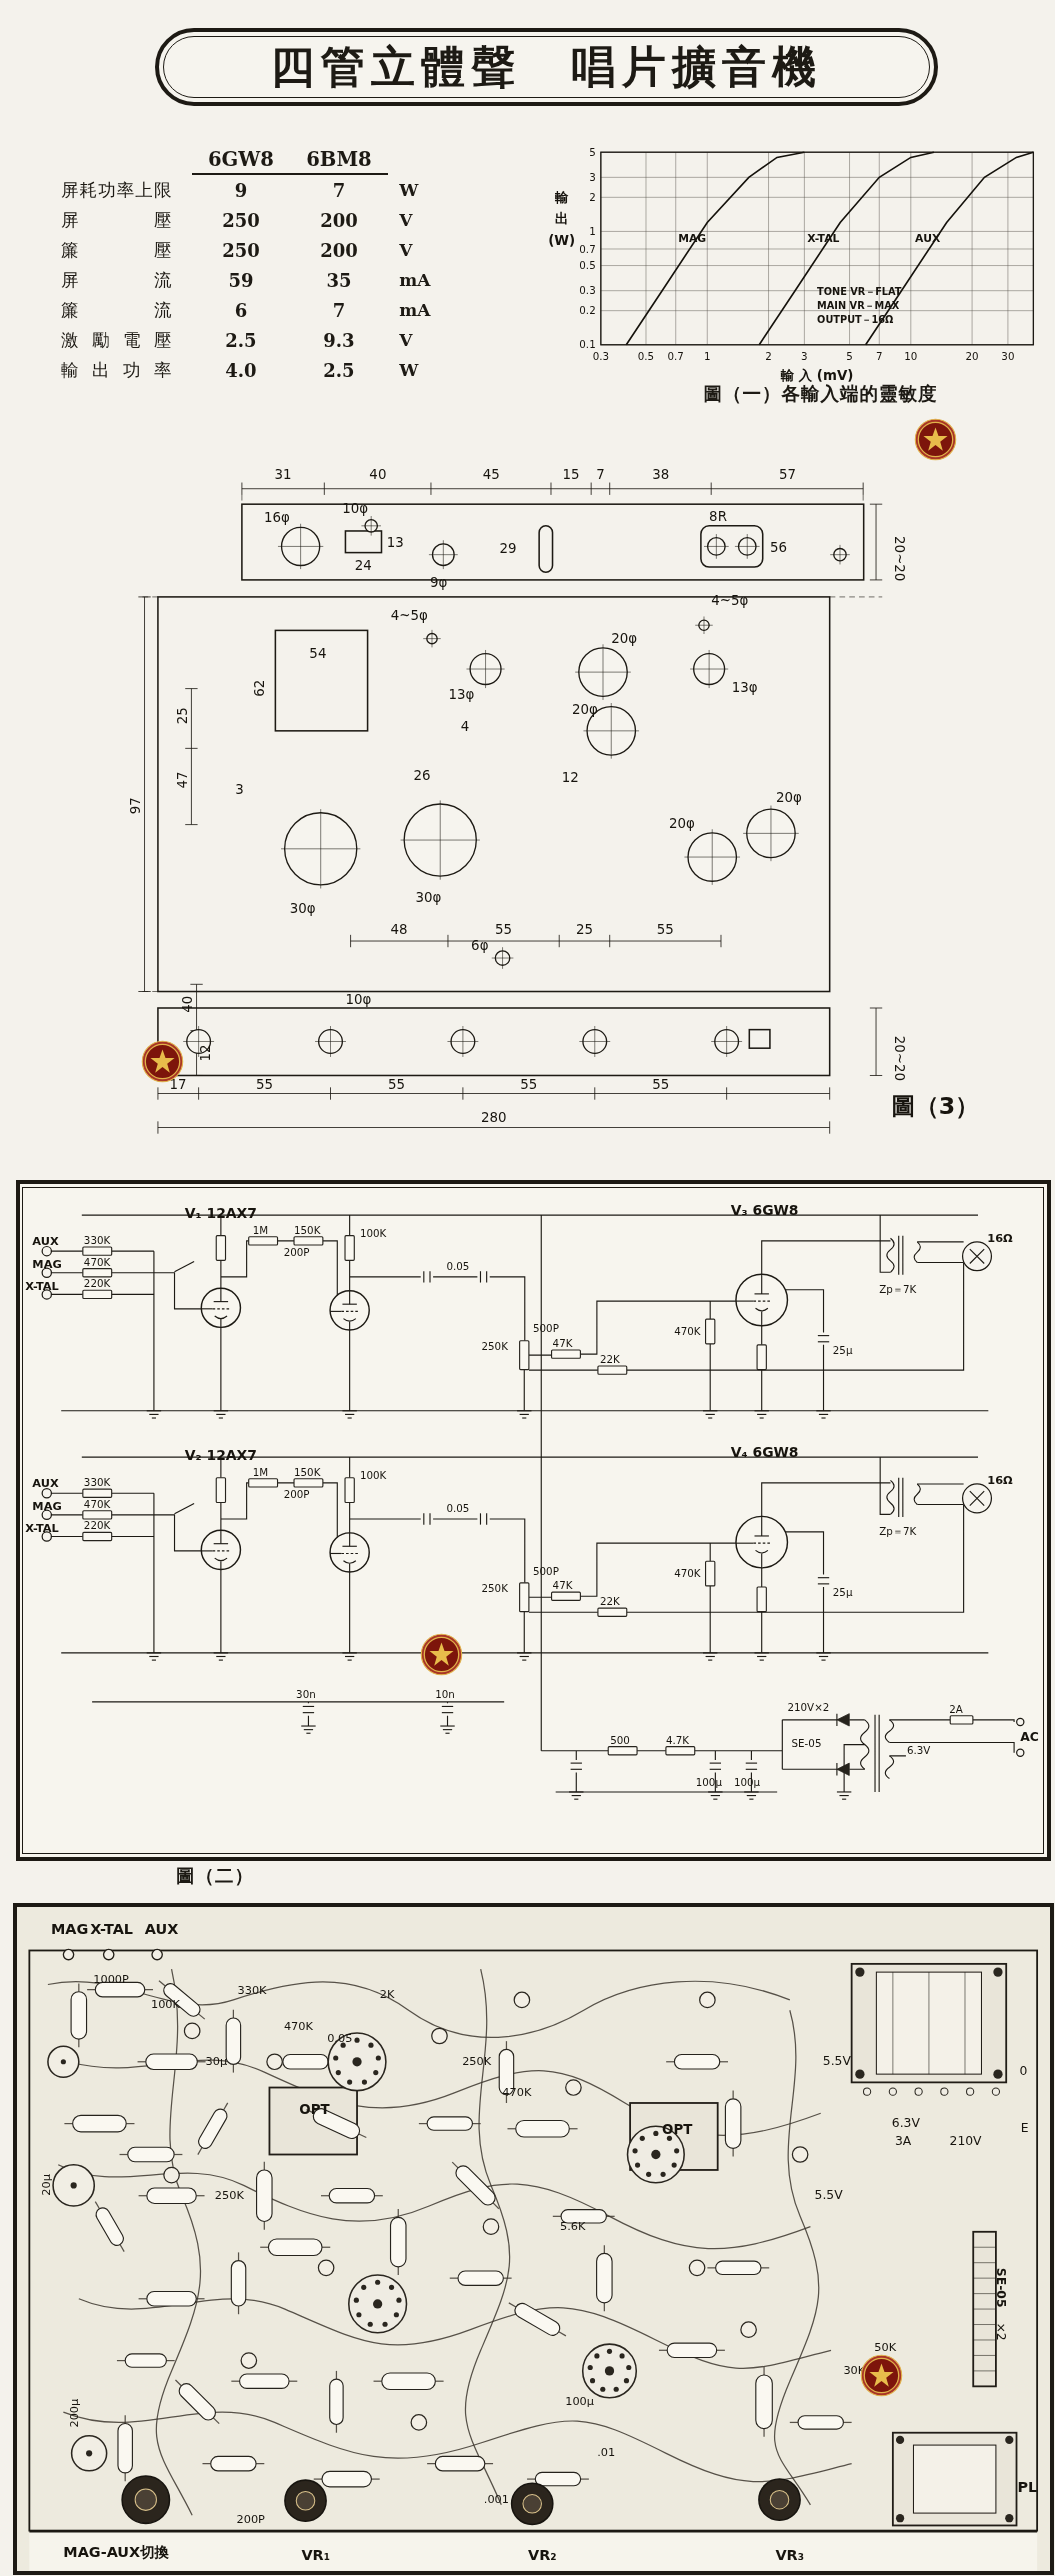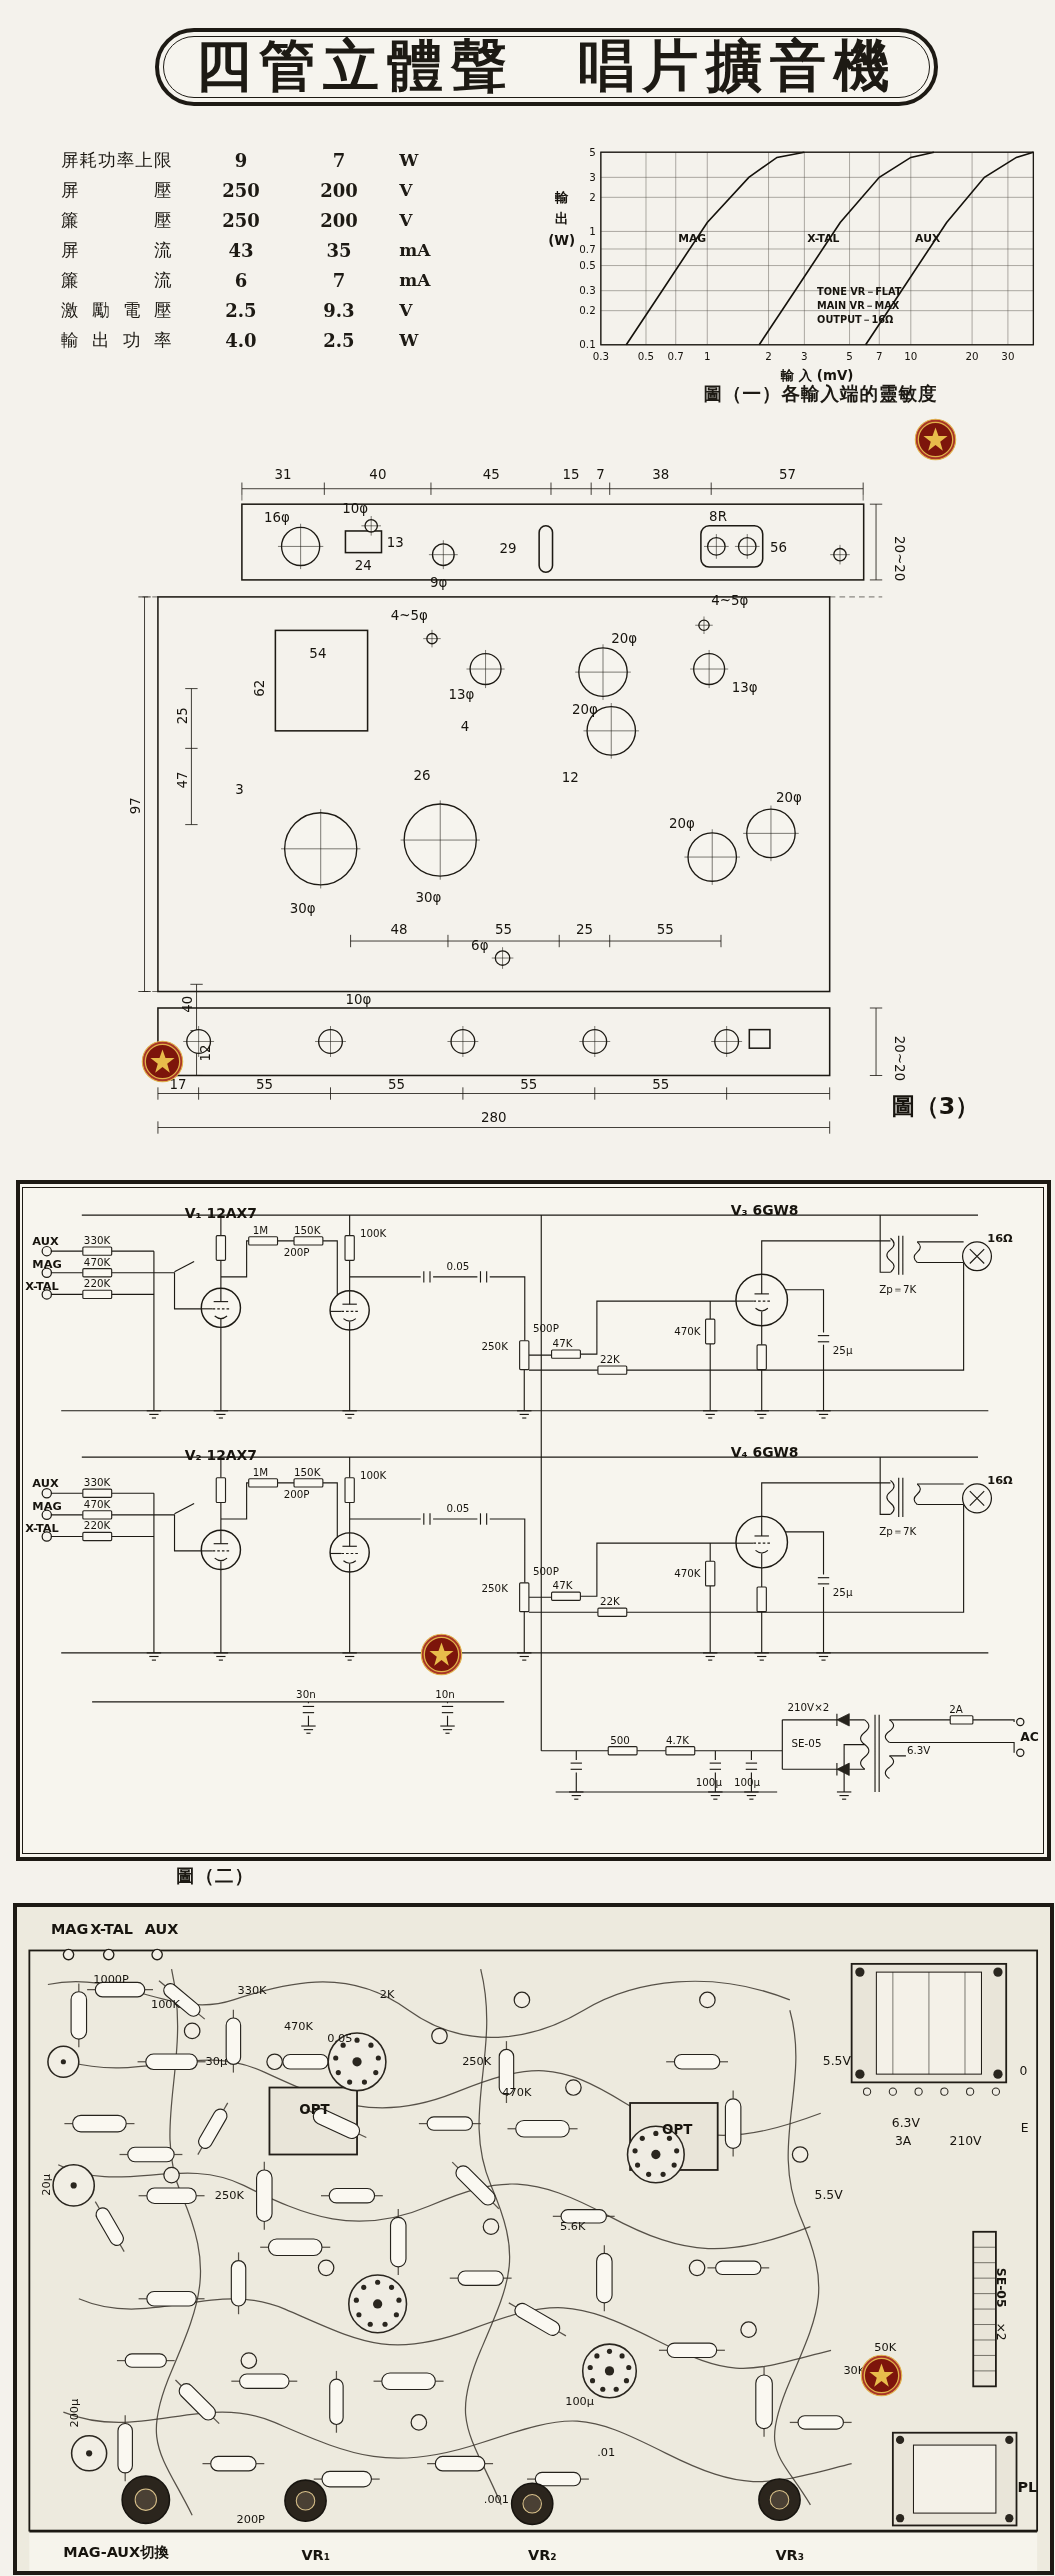--- a/index.html
+++ b/index.html
@@ -13,21 +13,21 @@
   
   .title-banner{
     left:155px;top:28px;width:783px;height:78px;box-sizing:border-box;
     border:4.1px solid var(--ink);border-radius:46px;background:#f6f4ee;
   }
   .title-inner{
     position:absolute;inset:4.1px;border:1.5px solid var(--ink);border-radius:39px;
     display:flex;align-items:center;justify-content:center;
   }
   .title-text{
-    font-size:56px;font-weight:bold;letter-spacing:0.14em;white-space:nowrap;
+    font-size:44px;font-weight:bold;letter-spacing:0.14em;white-space:nowrap;
     font-family:"DejaVu Serif",serif;
   }
   
   .spec{left:61px;top:145px;width:469px;}
   .spec-head{display:flex;height:30px;align-items:flex-end;}
   .h-spacer{width:131px;}
   .h-col{width:98px;text-align:center;font-weight:bold;font-size:19.6px;
     border-bottom:2.1px solid var(--ink);padding-bottom:2.1px;font-family:"DejaVu Serif",serif;}
   .spec-row{display:flex;height:30px;align-items:center;}
   .spec-label{width:131px;box-sizing:border-box;padding-right:20.6px;font-weight:normal;font-size:17.5px;
@@ -80,20 +80,25 @@
 </head>
 <body>
 
 <div class="abs title-banner">
   <div class="title-inner">
     <span class="title-text">四管立體聲　唱片擴音機</span>
   </div>
 </div>
 
 <div class="abs spec">
+  <div class="spec-head">
+    <div class="h-spacer"></div>
+    <div class="h-col">6GW8</div>
+    <div class="h-col">6BM8</div>
+  </div>
   <div>
       <div class="spec-row">
         <div class="spec-label">屏耗功率上限</div>
         <div class="spec-val">9</div>
         <div class="spec-val">7</div>
         <div class="spec-unit">W</div>
       </div>
       <div class="spec-row">
         <div class="spec-label">屏壓</div>
         <div class="spec-val">250</div>
@@ -101,21 +106,21 @@
         <div class="spec-unit">V</div>
       </div>
       <div class="spec-row">
         <div class="spec-label">簾壓</div>
         <div class="spec-val">250</div>
         <div class="spec-val">200</div>
         <div class="spec-unit">V</div>
       </div>
       <div class="spec-row">
         <div class="spec-label">屏流</div>
-        <div class="spec-val">43</div>
+        <div class="spec-val">59</div>
         <div class="spec-val">35</div>
         <div class="spec-unit">mA</div>
       </div>
       <div class="spec-row">
         <div class="spec-label">簾流</div>
         <div class="spec-val">6</div>
         <div class="spec-val">7</div>
         <div class="spec-unit">mA</div>
       </div>
       <div class="spec-row">

